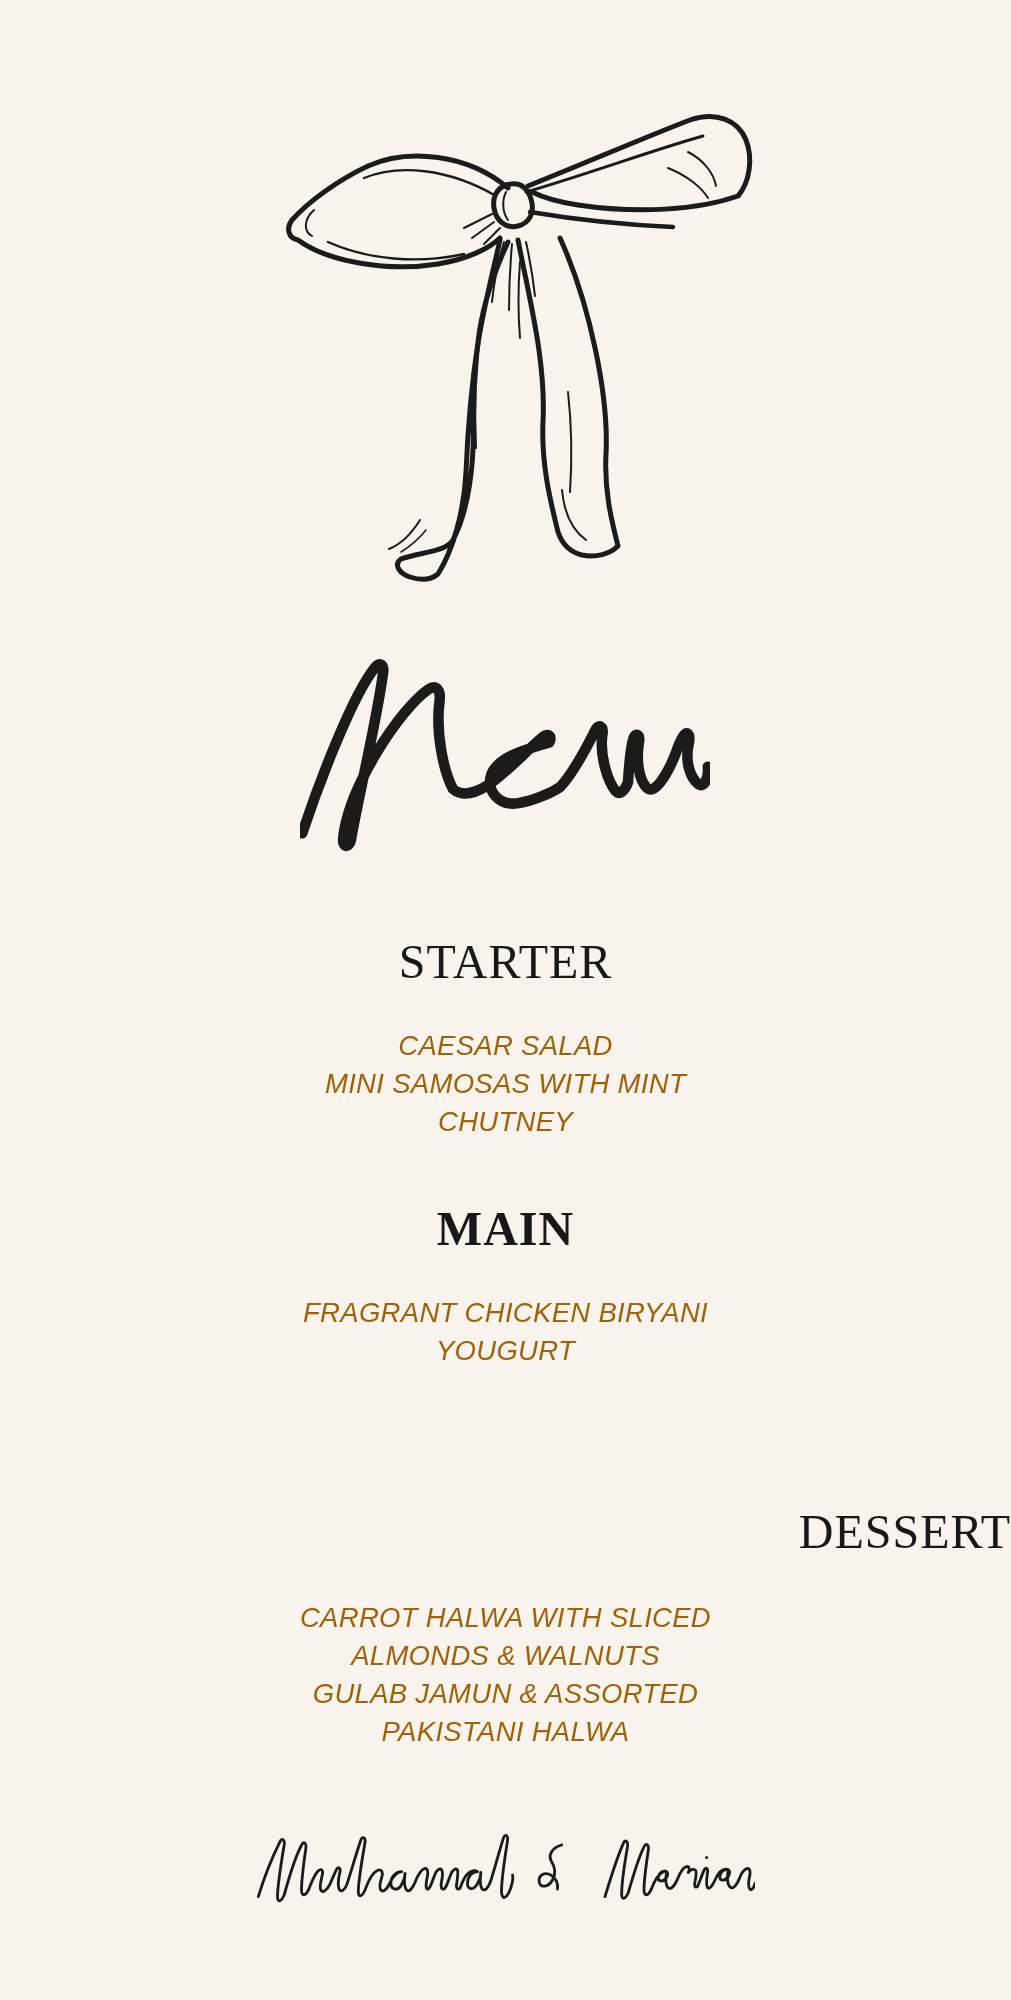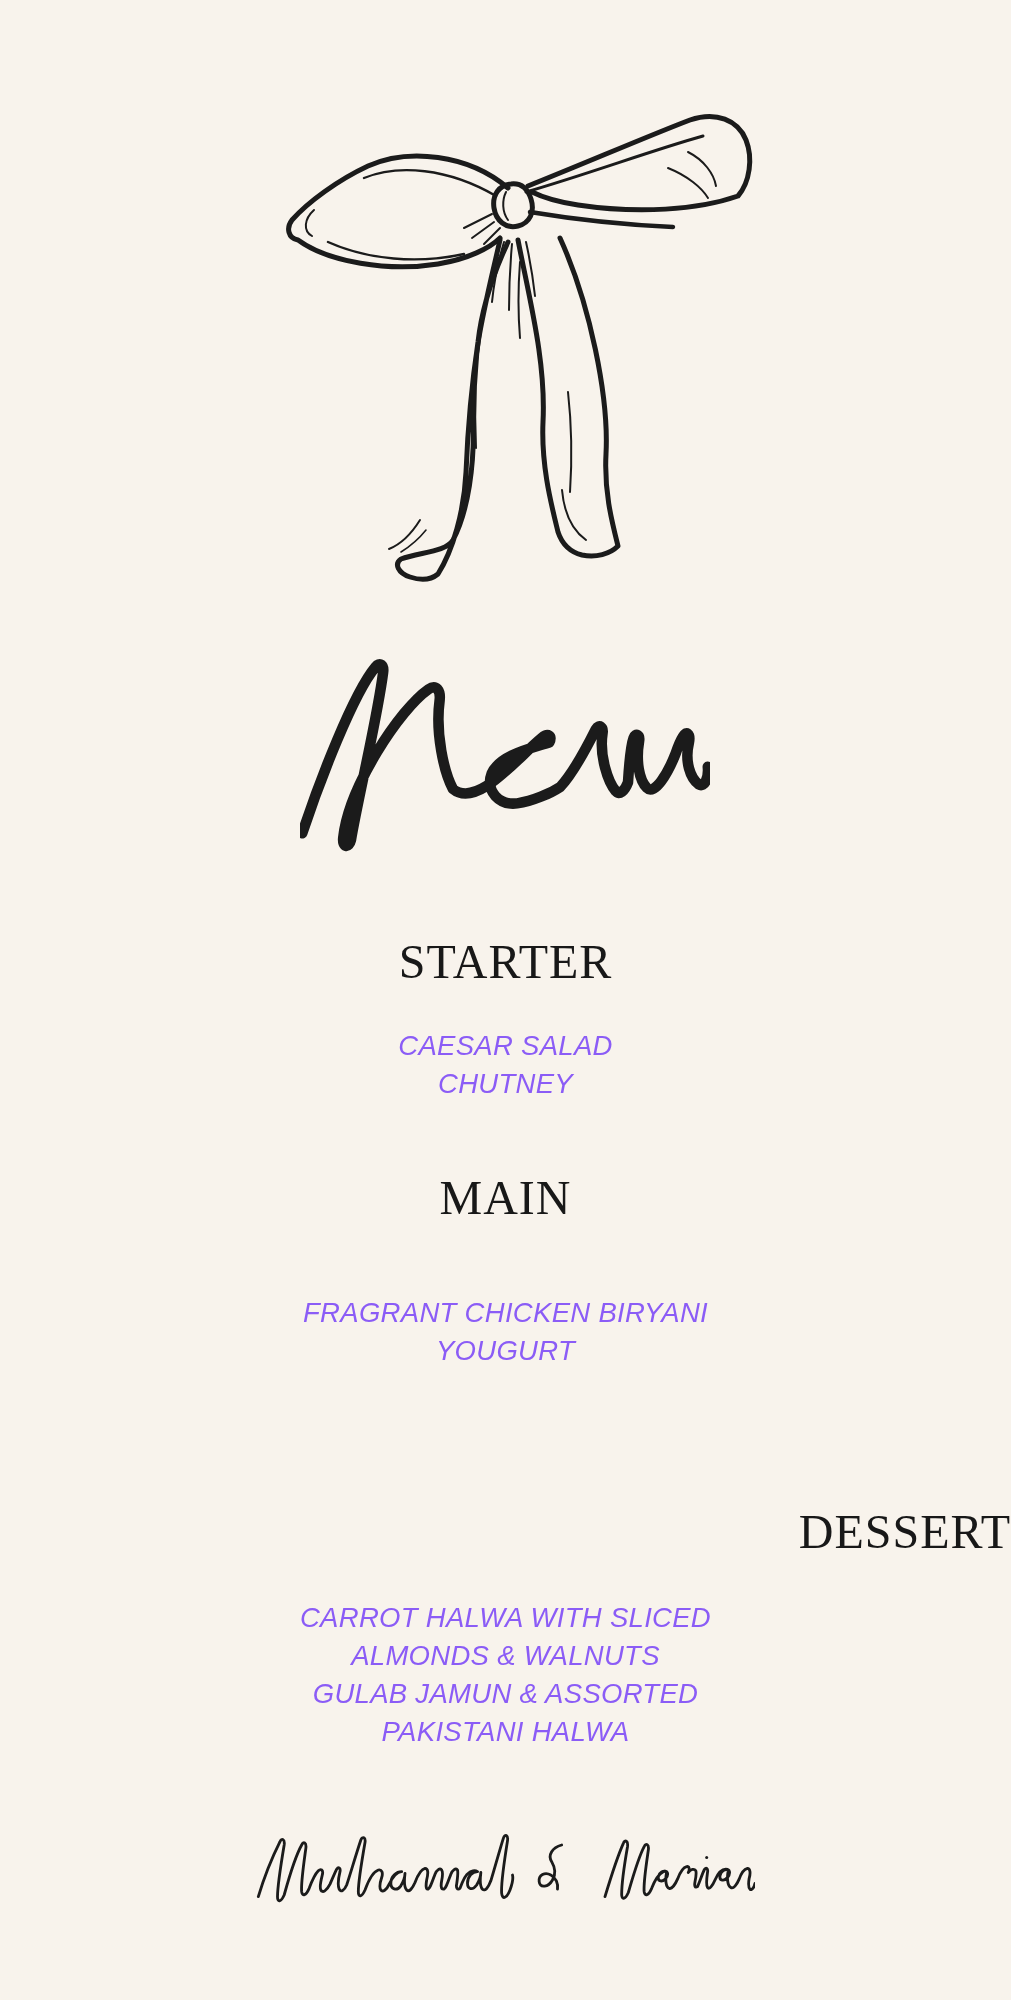--- a/index.html
+++ b/index.html
@@ -24,21 +24,21 @@
     letter-spacing:1px;
     color:#181818;
     white-space:nowrap;
   }
   .items{
     font-family:"Liberation Sans","DejaVu Sans",sans-serif;
     font-style:italic;
     font-size:27.5px;
     line-height:38px;
     letter-spacing:0.3px;
-    color:#8b5cf6;
+    color:#a16207;
   }
   .items .line{white-space:nowrap;}
   .sr-only{
     position:absolute;width:1px;height:1px;
     overflow:hidden;clip:rect(0 0 0 0);
     white-space:nowrap;border:0;padding:0;margin:-1px;
   }
   svg{display:block;}
   .ink-stroke{fill:none;stroke:#1b1b1b;stroke-linecap:round;stroke-linejoin:round;}
 </style>
@@ -87,26 +87,27 @@
     <span class="sr-only">Menu</span>
     <svg width="410" height="205" viewBox="0 0 370 185" aria-hidden="true">
       <path class="ink-stroke" stroke-width="9.5" d="M 2 160 C 18 112, 48 34, 68 10 C 72 5, 76 8, 75 15 C 70 55, 52 130, 46 166 C 44 174, 38 173, 39 164 C 44 118, 90 48, 116 30 C 123 25, 127 31, 126 40 C 122 70, 130 105, 138 120 C 160 138, 196 92, 218 74 C 224 69, 228 72, 225 78 C 206 84, 180 90, 173 106 C 167 122, 180 135, 196 133 C 210 131, 226 124, 235 118 C 248 104, 260 80, 267 66 C 270 61, 274 64, 273 70 C 270 90, 278 114, 285 122 C 288 126, 293 122, 296 114 C 297 98, 298 82, 301 74 C 303 69, 307 71, 306 77 C 303 95, 306 112, 313 119 C 320 126, 332 106, 339 88 C 342 79, 346 70, 348 70 C 351 69, 352 73, 351 78 C 347 95, 352 110, 360 116 C 365 119, 369 110, 368 100"></path>
     </svg>
   </div>
 
   <div>
     <div class="abs center heading" style="top:938px;">STARTER</div>
     <div class="abs center items" style="top:1027px;">
       <div class="line">CAESAR SALAD</div>
+      <div class="line">MINI SAMOSAS WITH MINT</div>
       <div class="line">CHUTNEY</div>
     </div>
   </div>
 
   <div>
-    <div class="abs center heading" style="top:1174px;">MAIN</div>
+    <div class="abs center heading" style="top:1205px;font-weight:bold;">MAIN</div>
     <div class="abs center items" style="top:1294px;">
       <div class="line">FRAGRANT CHICKEN BIRYANI</div>
       <div class="line">YOUGURT</div>
     </div>
   </div>
 
   <div>
     <div class="abs center heading" style="top:1508px;text-align:right;">DESSERT</div>
     <div class="abs center items" style="top:1599px;">
       <div class="line">CARROT HALWA WITH SLICED</div>

